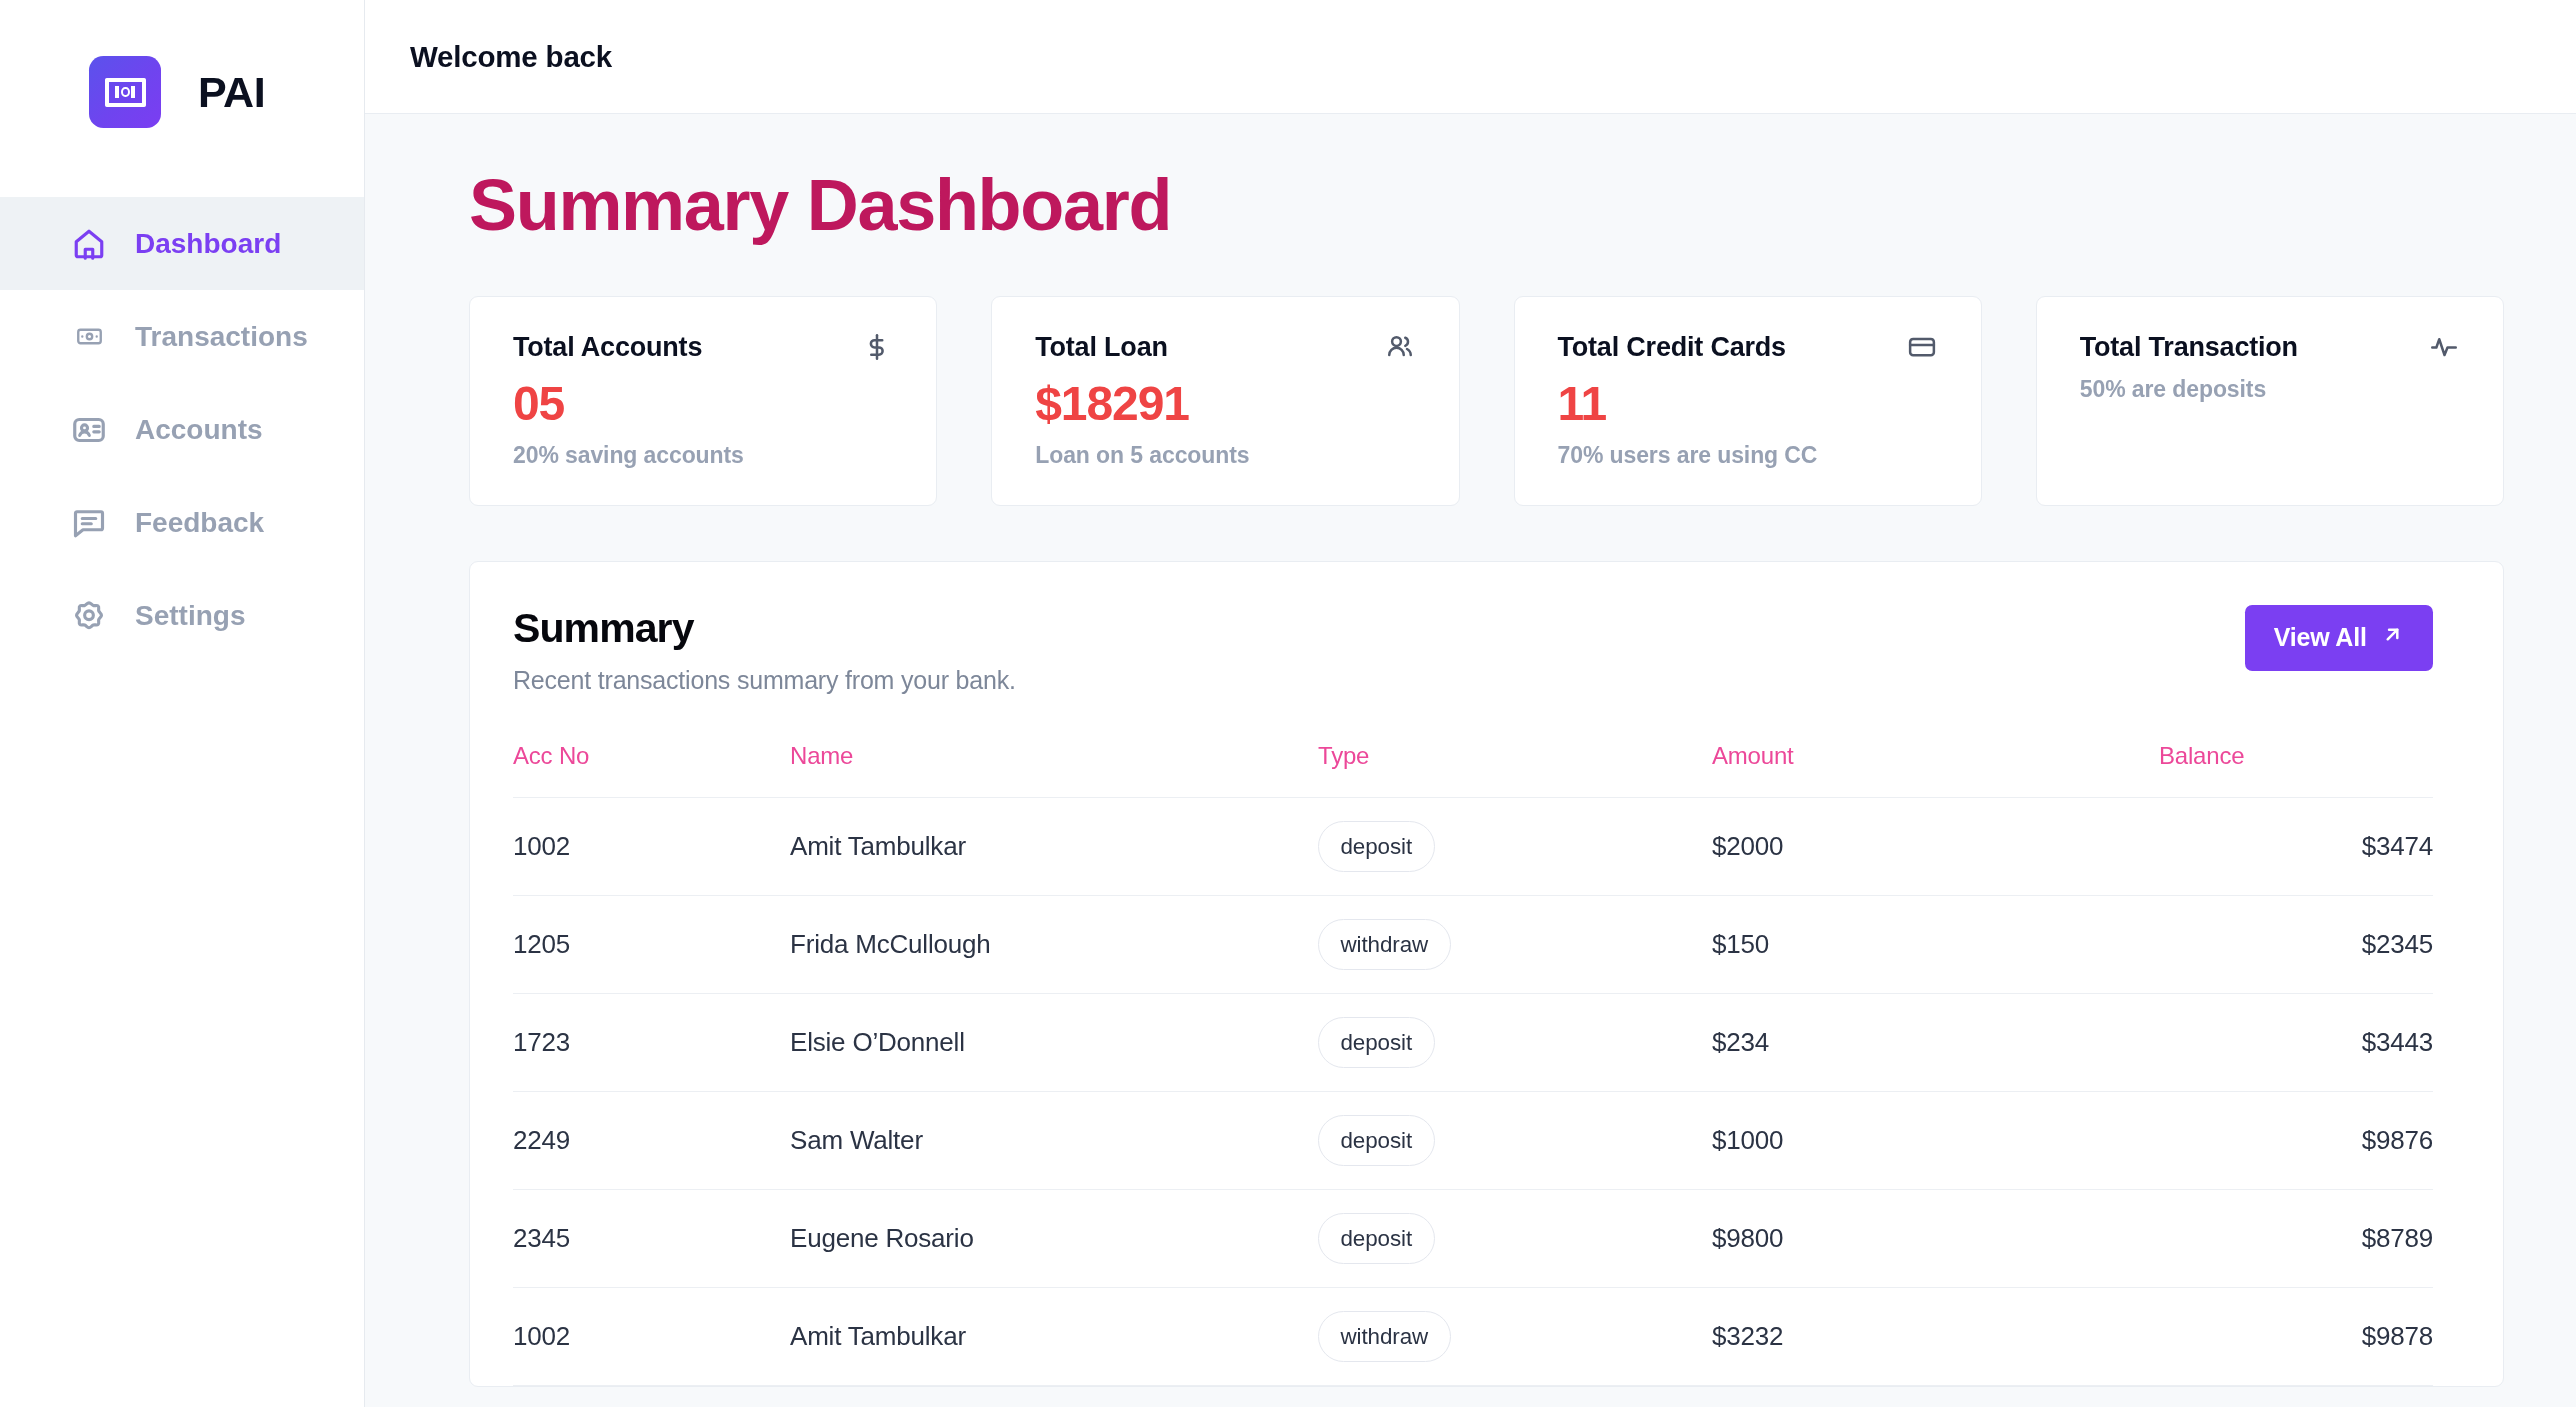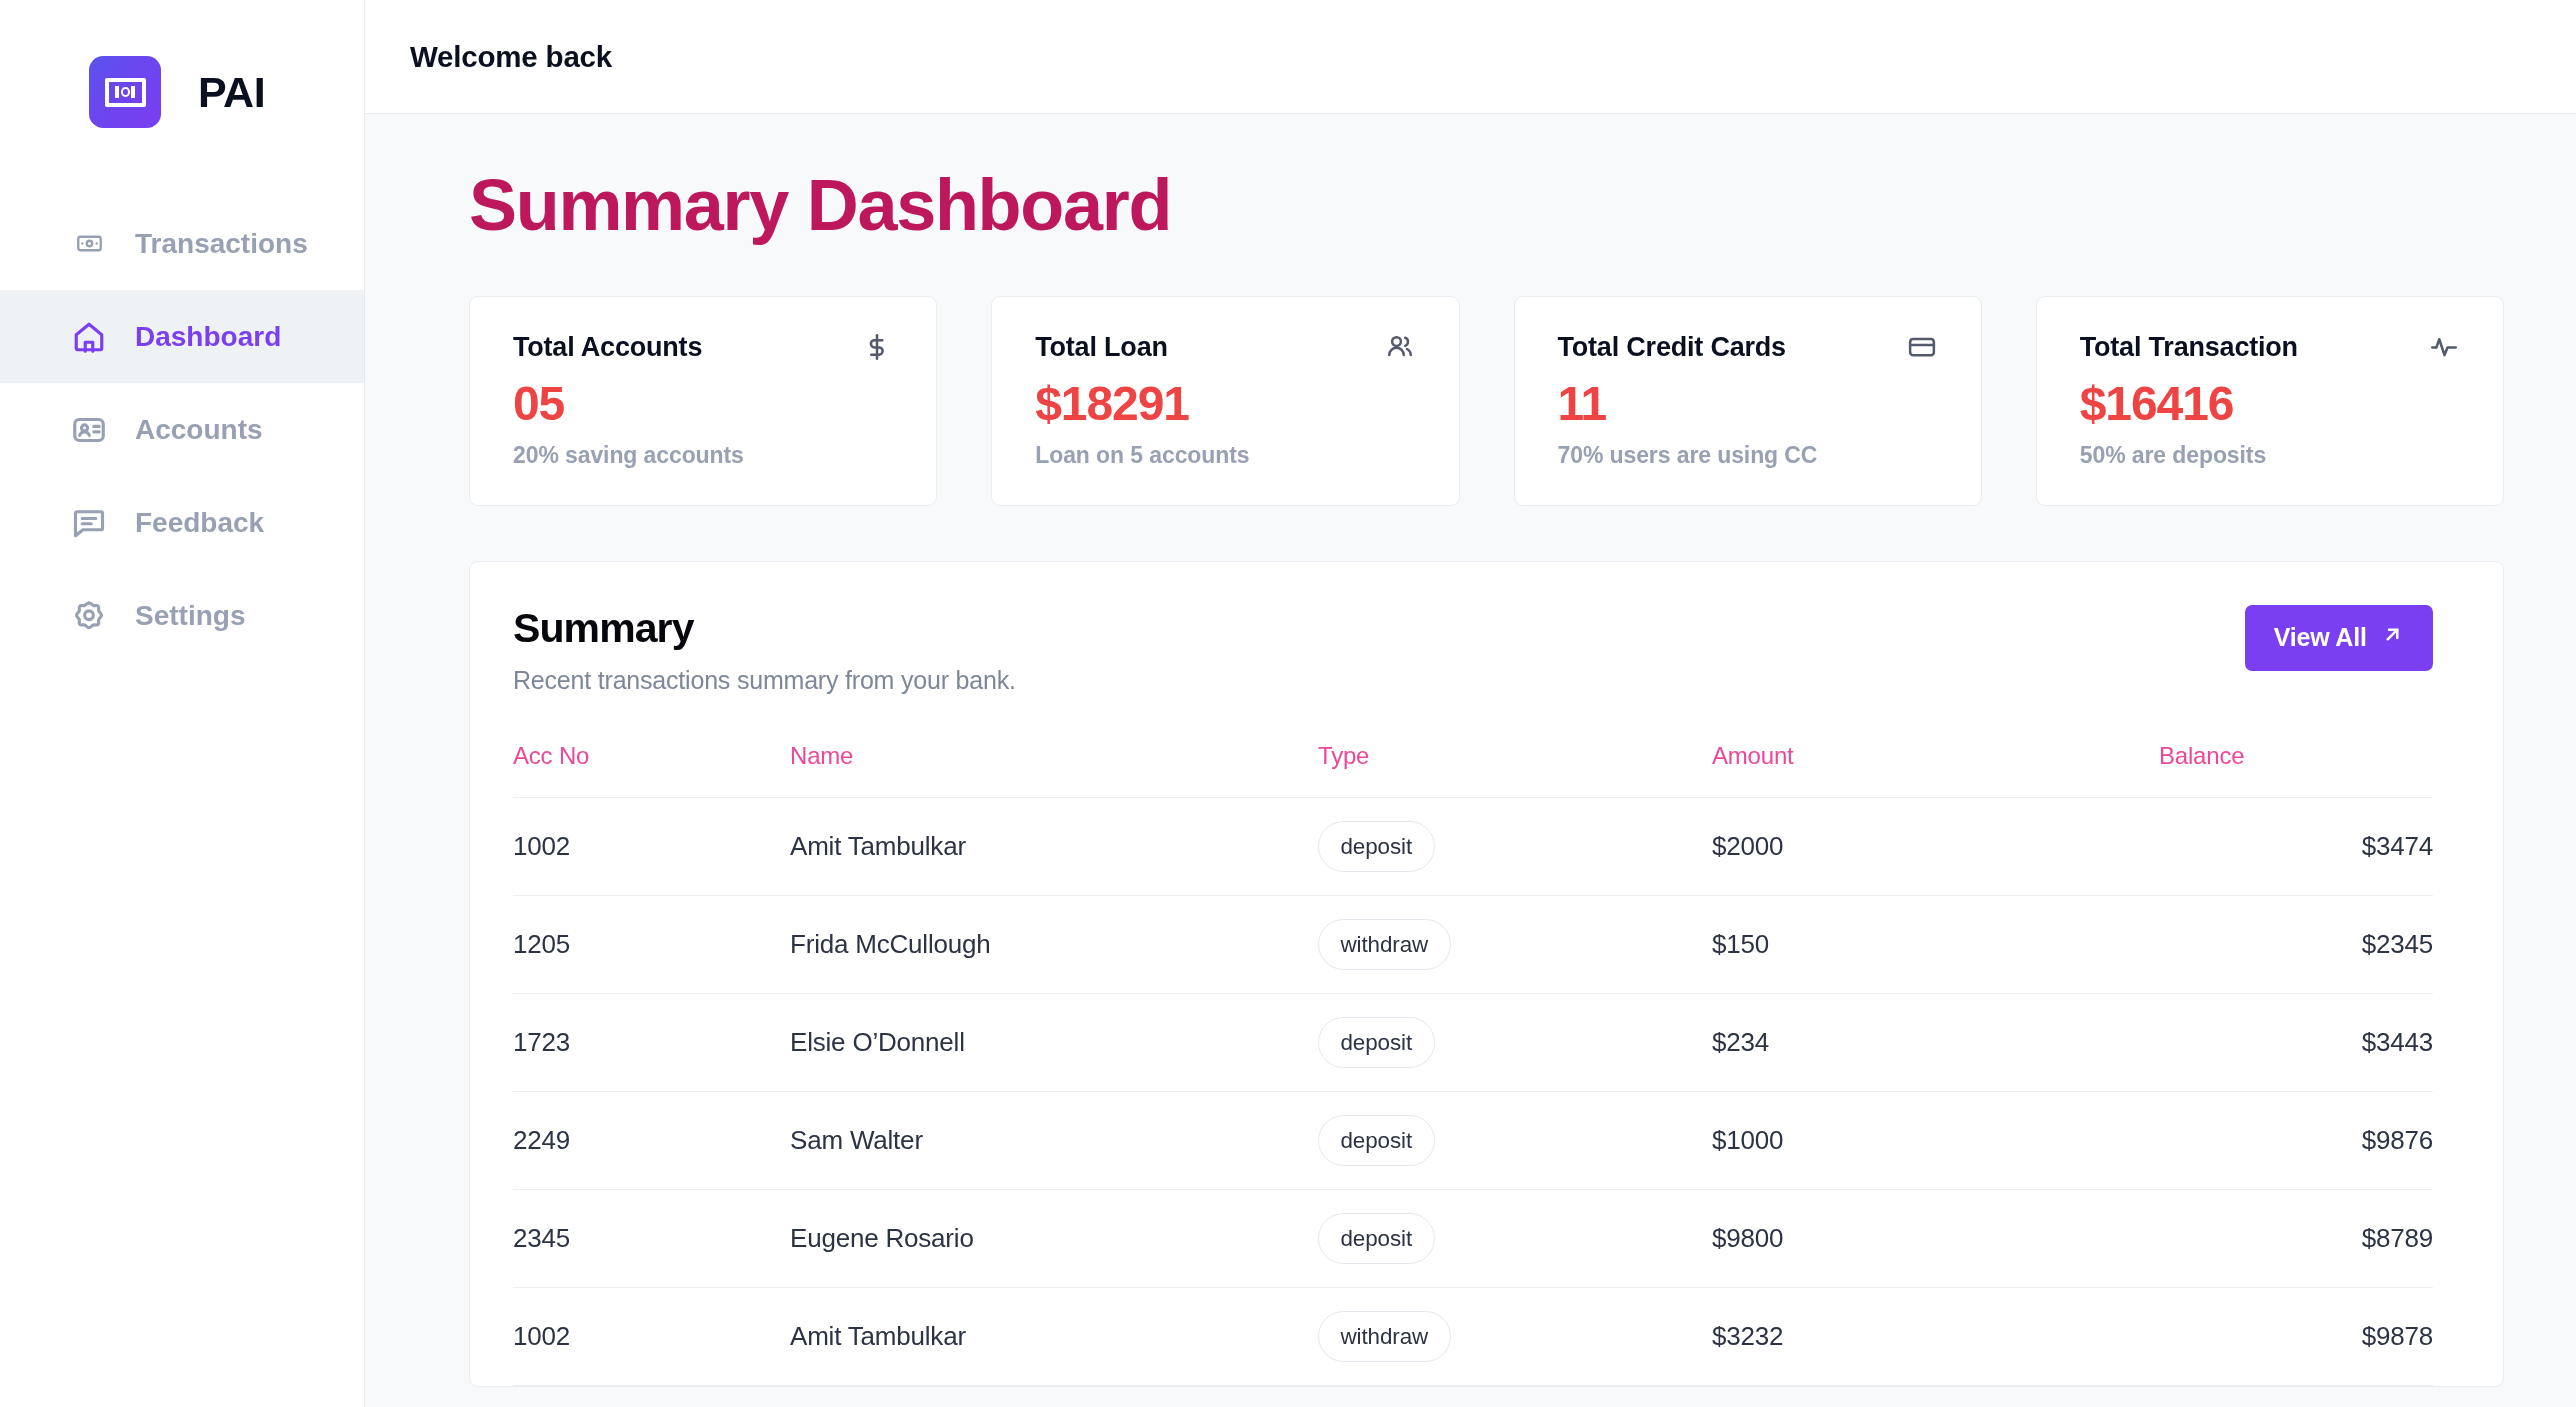--- a/index.html
+++ b/index.html
@@ -177,39 +177,39 @@
           <i></i>
             <span class="o"></span>
             <i></i>
         </span>
       </div>
       <div class="brand-name">PAI</div>
     </div>
 
     <nav class="nav">
 
+      <div class="nav-item active">
+        <span class="ic">
+          <svg viewBox="0 0 24 24">
+              <path d="M3.5 10.5 12 3.5l8.5 7v9a1 1 0 0 1-1 1h-15a1 1 0 0 1-1-1z"></path>
+              <path d="M9.5 21.5v-6h5v6"></path>
+            </svg>
+        </span>
+        <span class="nav-label">Dashboard</span>
+      </div>
+
       <div class="nav-item">
         <span class="ic small">
           <svg viewBox="0 0 24 24">
               <rect x="2" y="6" width="20" height="12" rx="2"></rect>
               <circle cx="12" cy="12" r="2.4"></circle>
               <path d="M5.6 12h.01M18.4 12h.01"></path>
             </svg>
         </span>
         <span class="nav-label">Transactions</span>
-      </div>
-
-      <div class="nav-item active">
-        <span class="ic">
-          <svg viewBox="0 0 24 24">
-              <path d="M3.5 10.5 12 3.5l8.5 7v9a1 1 0 0 1-1 1h-15a1 1 0 0 1-1-1z"></path>
-              <path d="M9.5 21.5v-6h5v6"></path>
-            </svg>
-        </span>
-        <span class="nav-label">Dashboard</span>
       </div>
 
       <div class="nav-item">
         <span class="ic">
           <svg viewBox="0 0 24 24">
               <rect x="2.5" y="5" width="19" height="14" rx="3"></rect>
               <circle cx="9" cy="10.6" r="2"></circle>
               <path d="M5.8 15.6c.5-1.6 1.8-2.4 3.2-2.4s2.7.8 3.2 2.4"></path>
               <path d="M15.2 9.6h3.6M15.2 13.2h3.6"></path>
             </svg>
@@ -298,21 +298,20 @@
 
         <div class="stat-card">
           <div class="stat-head">
             <span class="stat-label">Total Transaction</span>
             <span class="stat-ic">
               <svg viewBox="0 0 24 24">
                   <path d="M2.6 12.4h3.3l2.3-6.6 4.2 12.6 2.4-6h6.6"></path>
                 </svg>
             </span>
           </div>
-          <div class="stat-value">$16416</div>
           <div class="stat-sub">50% are deposits</div>
         </div>
 
       </section>
 
       <section class="panel">
 
         <div class="panel-head">
           <div>
             <div class="panel-title">Summary</div>

